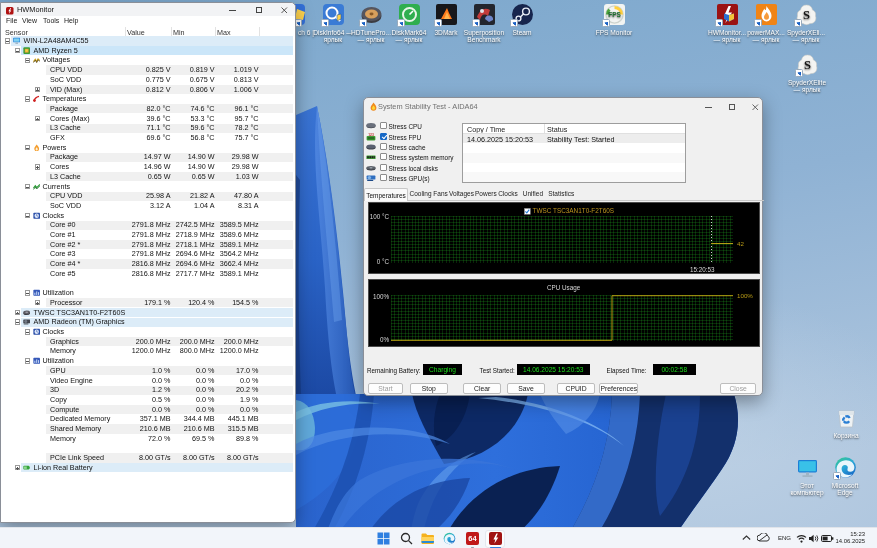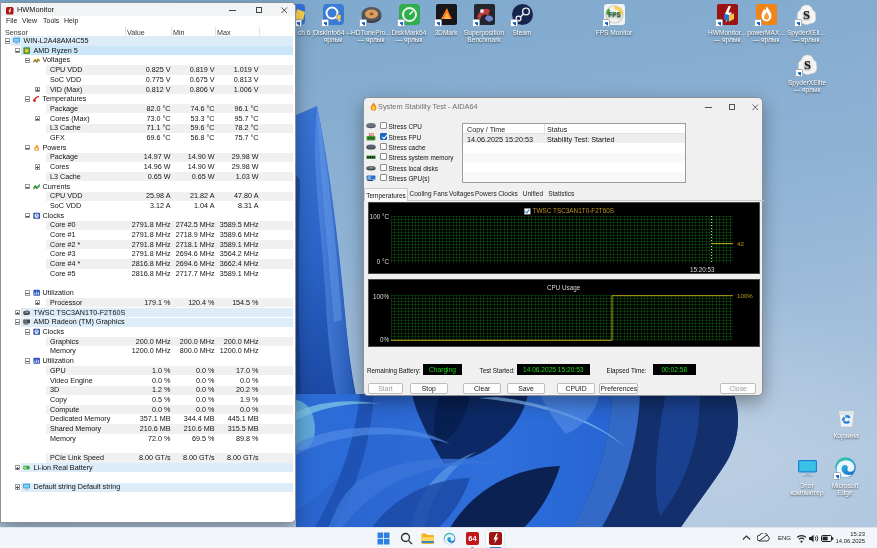--- a/index.html
+++ b/index.html
@@ -351,21 +351,21 @@
 <span class="vv" style="left:100px;width:68.5px">82.0 °C</span>
 <span class="vv" style="left:170px;width:42.5px">74.6 °C</span>
 <span class="vv" style="left:214px;width:42.5px">96.1 °C</span>
 </div>
 <div class="r" style="top:77.6px">
 <span class="eb" style="left:32.5px">
           <i></i>
           <b></b>
         </span>
 <span class="lbl" style="left:48.0px">Cores (Max)</span>
-<span class="vv" style="left:100px;width:68.5px">73.0 °C</span>
+<span class="vv" style="left:100px;width:68.5px">39.6 °C</span>
 <span class="vv" style="left:170px;width:42.5px">53.3 °C</span>
 <span class="vv" style="left:214px;width:42.5px">95.7 °C</span>
 </div>
 <div class="r" style="top:87.3px">
 <span class="stripe" style="left:44.0px;background:#f0f0f0"></span>
 <span class="lbl" style="left:48.0px">L3 Cache</span>
 <span class="vv" style="left:100px;width:68.5px">71.1 °C</span>
 <span class="vv" style="left:170px;width:42.5px">59.6 °C</span>
 <span class="vv" style="left:214px;width:42.5px">78.2 °C</span>
 </div>
@@ -630,33 +630,20 @@
 <span class="eb" style="left:12.5px">
           <i></i>
           <b></b>
         </span>
 <svg class="mi" width="8" height="8" viewBox="0 0 8 8" style="left:20.5px">
           <rect x="0.4" y="2" width="6.4" height="4" rx="0.8" fill="#36a43a"></rect>
           <rect x="6.8" y="3" width="0.9" height="2" fill="#36a43a"></rect>
           <rect x="1.1" y="2.7" width="3" height="2.6" fill="#8fd892"></rect>
         </svg>
 <span class="lbl" style="left:31.5px">Li-ion Real Battery</span>
-</div>
-<div class="r" style="top:446.2px">
-<span class="stripe" style="left:19.0px;background:#dcecf8"></span>
-<span class="eb" style="left:12.5px">
-          <i></i>
-          <b></b>
-        </span>
-<svg class="mi" width="8" height="8" viewBox="0 0 8 8" style="left:20.5px">
-          <rect x="0.3" y="0.8" width="7.4" height="5" rx="0.6" fill="#1d7bd8"></rect>
-          <rect x="1" y="1.5" width="6" height="3.6" fill="#7ed0f0"></rect>
-          <rect x="2.6" y="6" width="2.8" height="1.4" fill="#9ab0c0"></rect>
-        </svg>
-<span class="lbl" style="left:31.5px">Default string Default string</span>
 </div>
 </div>
 </div>
 <div class="win" id="aida" style="background:#f0f0f0">
 <svg class="abs" style="left:5px;top:3.5px" width="9" height="9" viewBox="0 0 9 9">
       <path d="M4.5,0.4 C6.2,2.6 7.4,3.8 7.4,5.7 a2.9,3 0 0 1 -5.8,0 C1.6,4.2 2.8,2.9 4.5,0.4 Z" fill="#f08a1d"></path>
       <path d="M4.5,3.4 C5.4,4.5 6,5.2 6,6.2 a1.5,1.6 0 0 1 -3,0 C3,5.3 3.7,4.5 4.5,3.4 Z" fill="#fdd835"></path>
     </svg>
 <div class="tt">System Stability Test - AIDA64</div>
 <div class="abs" style="left:341px;top:9px;width:7px;height:1px;background:#555"></div>

